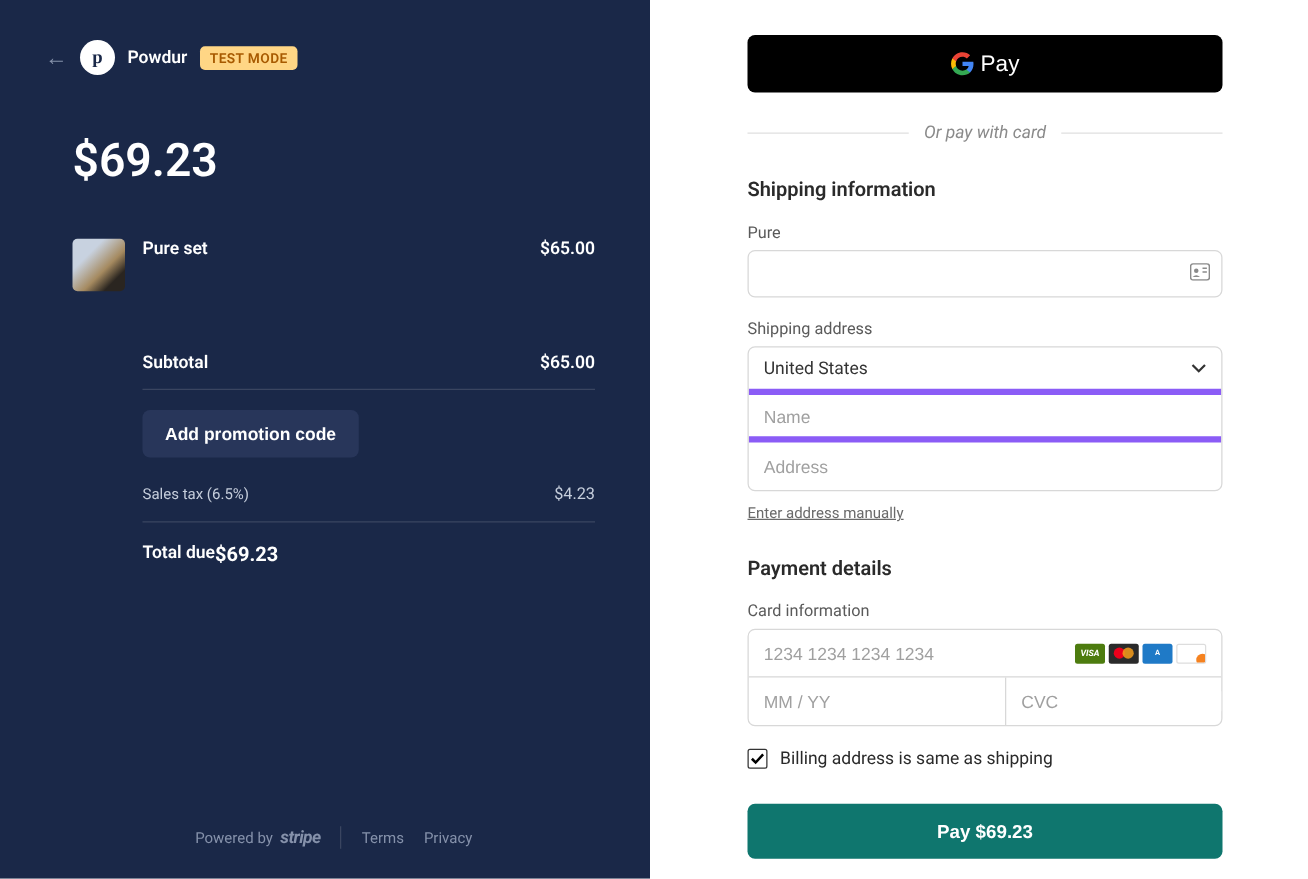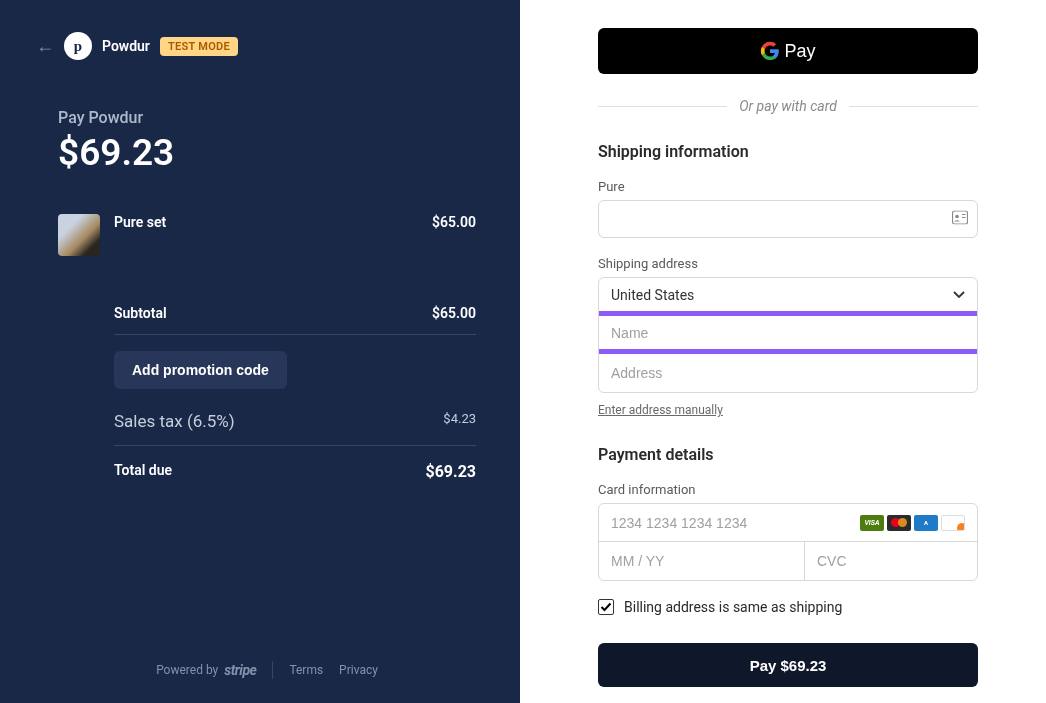--- a/index.html
+++ b/index.html
@@ -25,24 +25,24 @@
 .product-price { font-weight: 600; font-size: 14px; }
 
 .summary-row { display: flex; justify-content: space-between; padding: 13px 0; margin-left: 56px; }
 .summary-label { font-weight: 600; font-size: 14px; }
 .summary-value { font-weight: 600; font-size: 14px; }
 .divider { border-top: 1px solid #3a4560; margin-left: 56px; }
 
 .promo-btn { background: #28365a; color: #fff; border: none; padding: 11px 18px; border-radius: 6px; font-size: 14px; font-weight: 600; cursor: pointer; margin: 16px 0 16px 56px; display: inline-block; }
 
 .tax-row { display: flex; justify-content: space-between; padding: 6px 0 14px 0; margin-left: 56px; }
-.tax-label { font-size: 17px; color: #c5cddb; }
+.tax-label { font-size: 12px; color: #c5cddb; }
 .tax-value { font-size: 13px; color: #c5cddb; }
 
-.total-row { display: flex; justify-content: space-between; padding: 16px 0; margin-left: 56px; }
+.total-row { display: flex; justify-content: flex-start; padding: 16px 0; margin-left: 56px; }
 .total-label { font-weight: 600; font-size: 14px; }
 .total-value { font-weight: 700; font-size: 16px; }
 
 .footer { margin-top: auto; display: flex; align-items: center; gap: 16px; color: #8591aa; font-size: 12px; padding-left: 22px; justify-content: center; }
 .powered-by { display: flex; align-items: center; gap: 6px; }
 .stripe-logo { font-weight: 700; font-style: italic; font-size: 14px; letter-spacing: -0.5px; }
 .footer-divider { width: 1px; height: 18px; background: #3a4560; }
 .footer a { color: #8591aa; text-decoration: none; cursor: pointer; }
 
 
@@ -83,36 +83,35 @@
 .card-bottom-row { display: flex; }
 .card-half { flex: 1; padding: 0 12px; height: 38px; display: flex; align-items: center; }
 .card-half:first-child { border-right: 1px solid #d8d8d8; }
 .card-half input { border: none; flex: 1; font-size: 14px; outline: none; }
 
 .checkbox-row { display: flex; align-items: flex-start; gap: 10px; margin-bottom: 28px; margin-top: 4px; }
 .checkbox { width: 16px; height: 16px; border: 1.5px solid #333; border-radius: 2px; display: flex; align-items: center; justify-content: center; cursor: pointer; }
 .checkbox svg { width: 12px; height: 12px; }
 .checkbox-label { font-size: 14px; color: #2a2a2a; }
 
-.pay-btn { width: 100%; background: #0f172a; color: #fff; border: none; border-radius: 6px; height: 44px; font-size: 15px; font-weight: 600; cursor: pointer; }
+.pay-btn { width: 100%; background: #0f766e; color: #fff; border: none; border-radius: 6px; height: 44px; font-size: 15px; font-weight: 600; cursor: pointer; }
 
 input::placeholder { color: #a0a0a0; }
 </style>
 </head>
 <body>
 
 <div class="left-panel">
   <div class="header-row">
     <span class="back-arrow">←</span>
     <span class="logo-circle">p</span>
     <span class="merchant-name">Powdur</span>
     <span class="test-mode-badge">TEST MODE</span>
   </div>
 
-  <div class="pay-heading">Pay Powdur</div>
   <div class="pay-amount">$69.23</div>
 
   <div class="line-items">
     <div class="product-row">
       <div class="product-img"></div>
       <div class="product-info">
         <span class="product-name">Pure set</span>
         <span class="product-price">$65.00</span>
       </div>
     </div>

